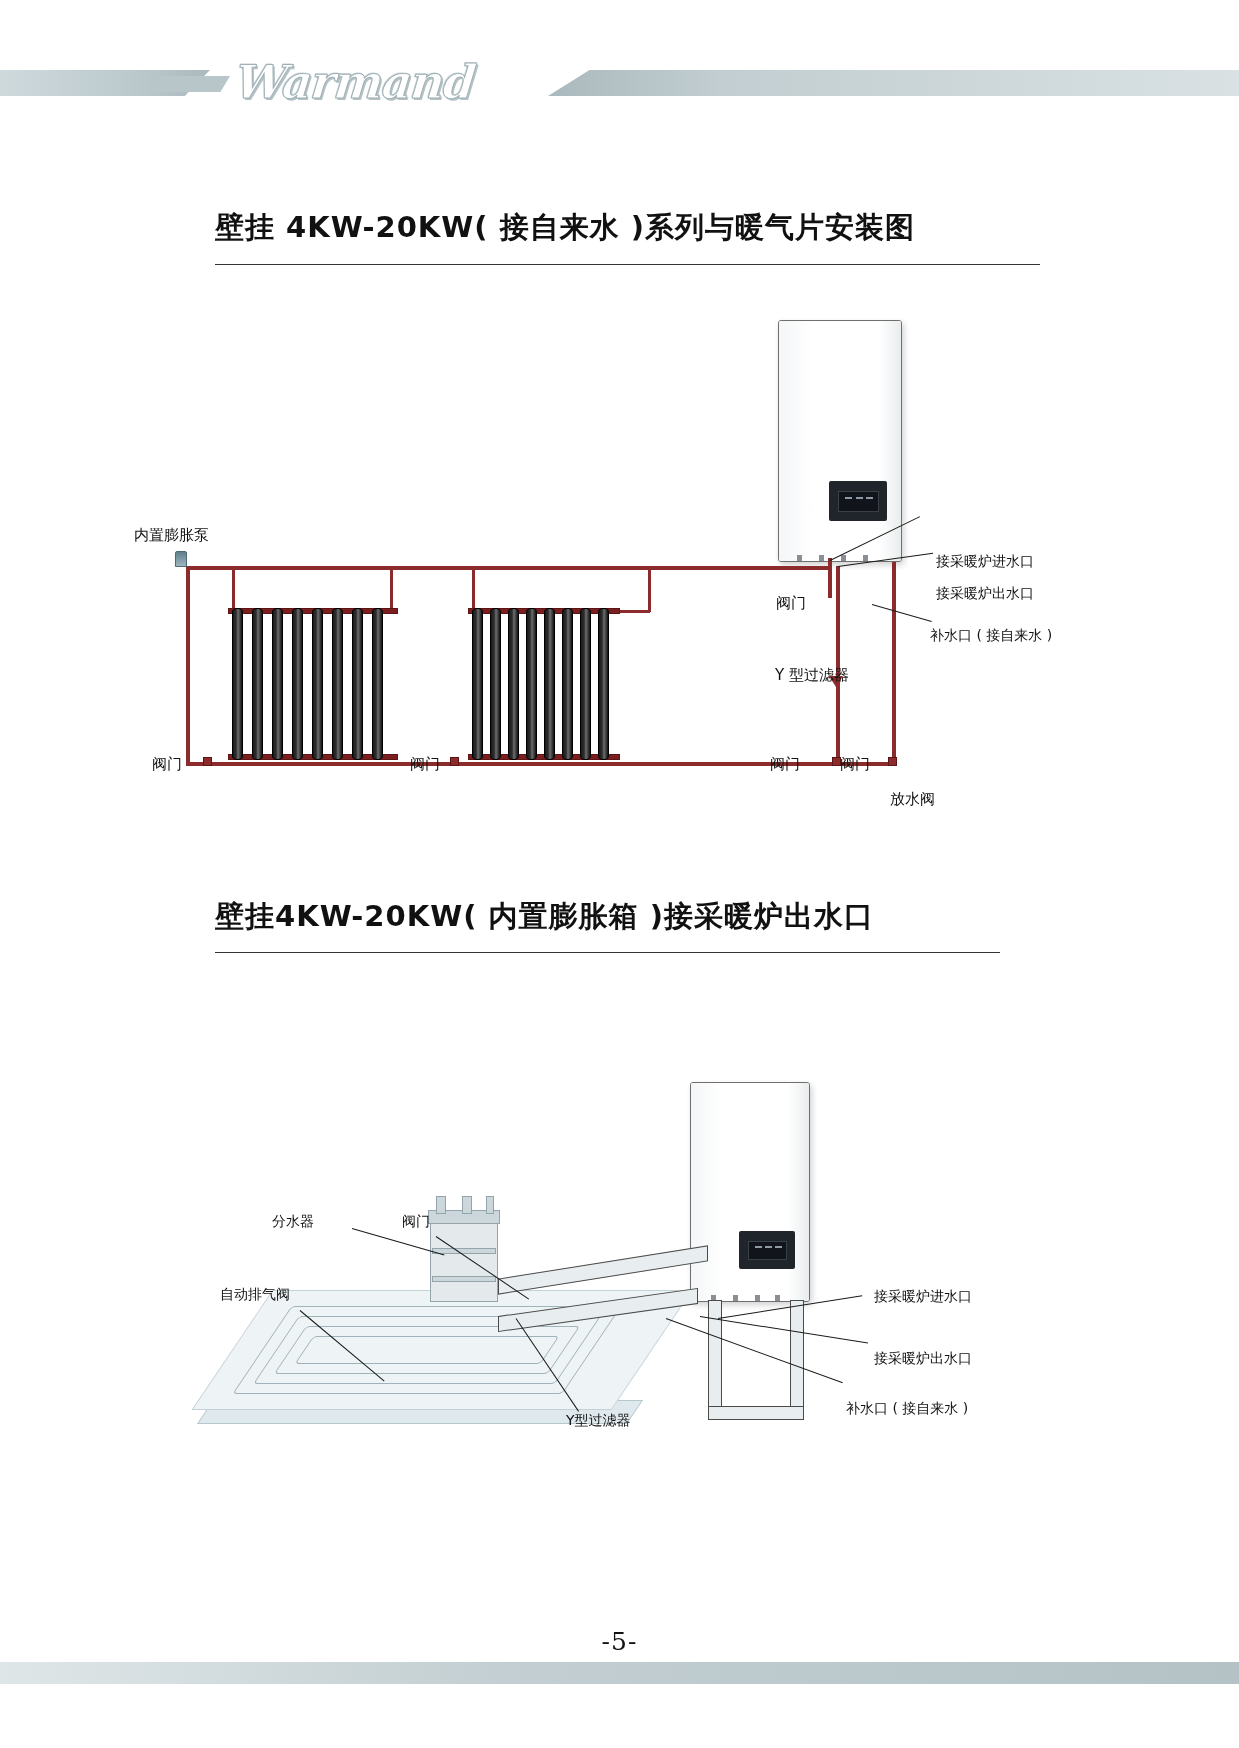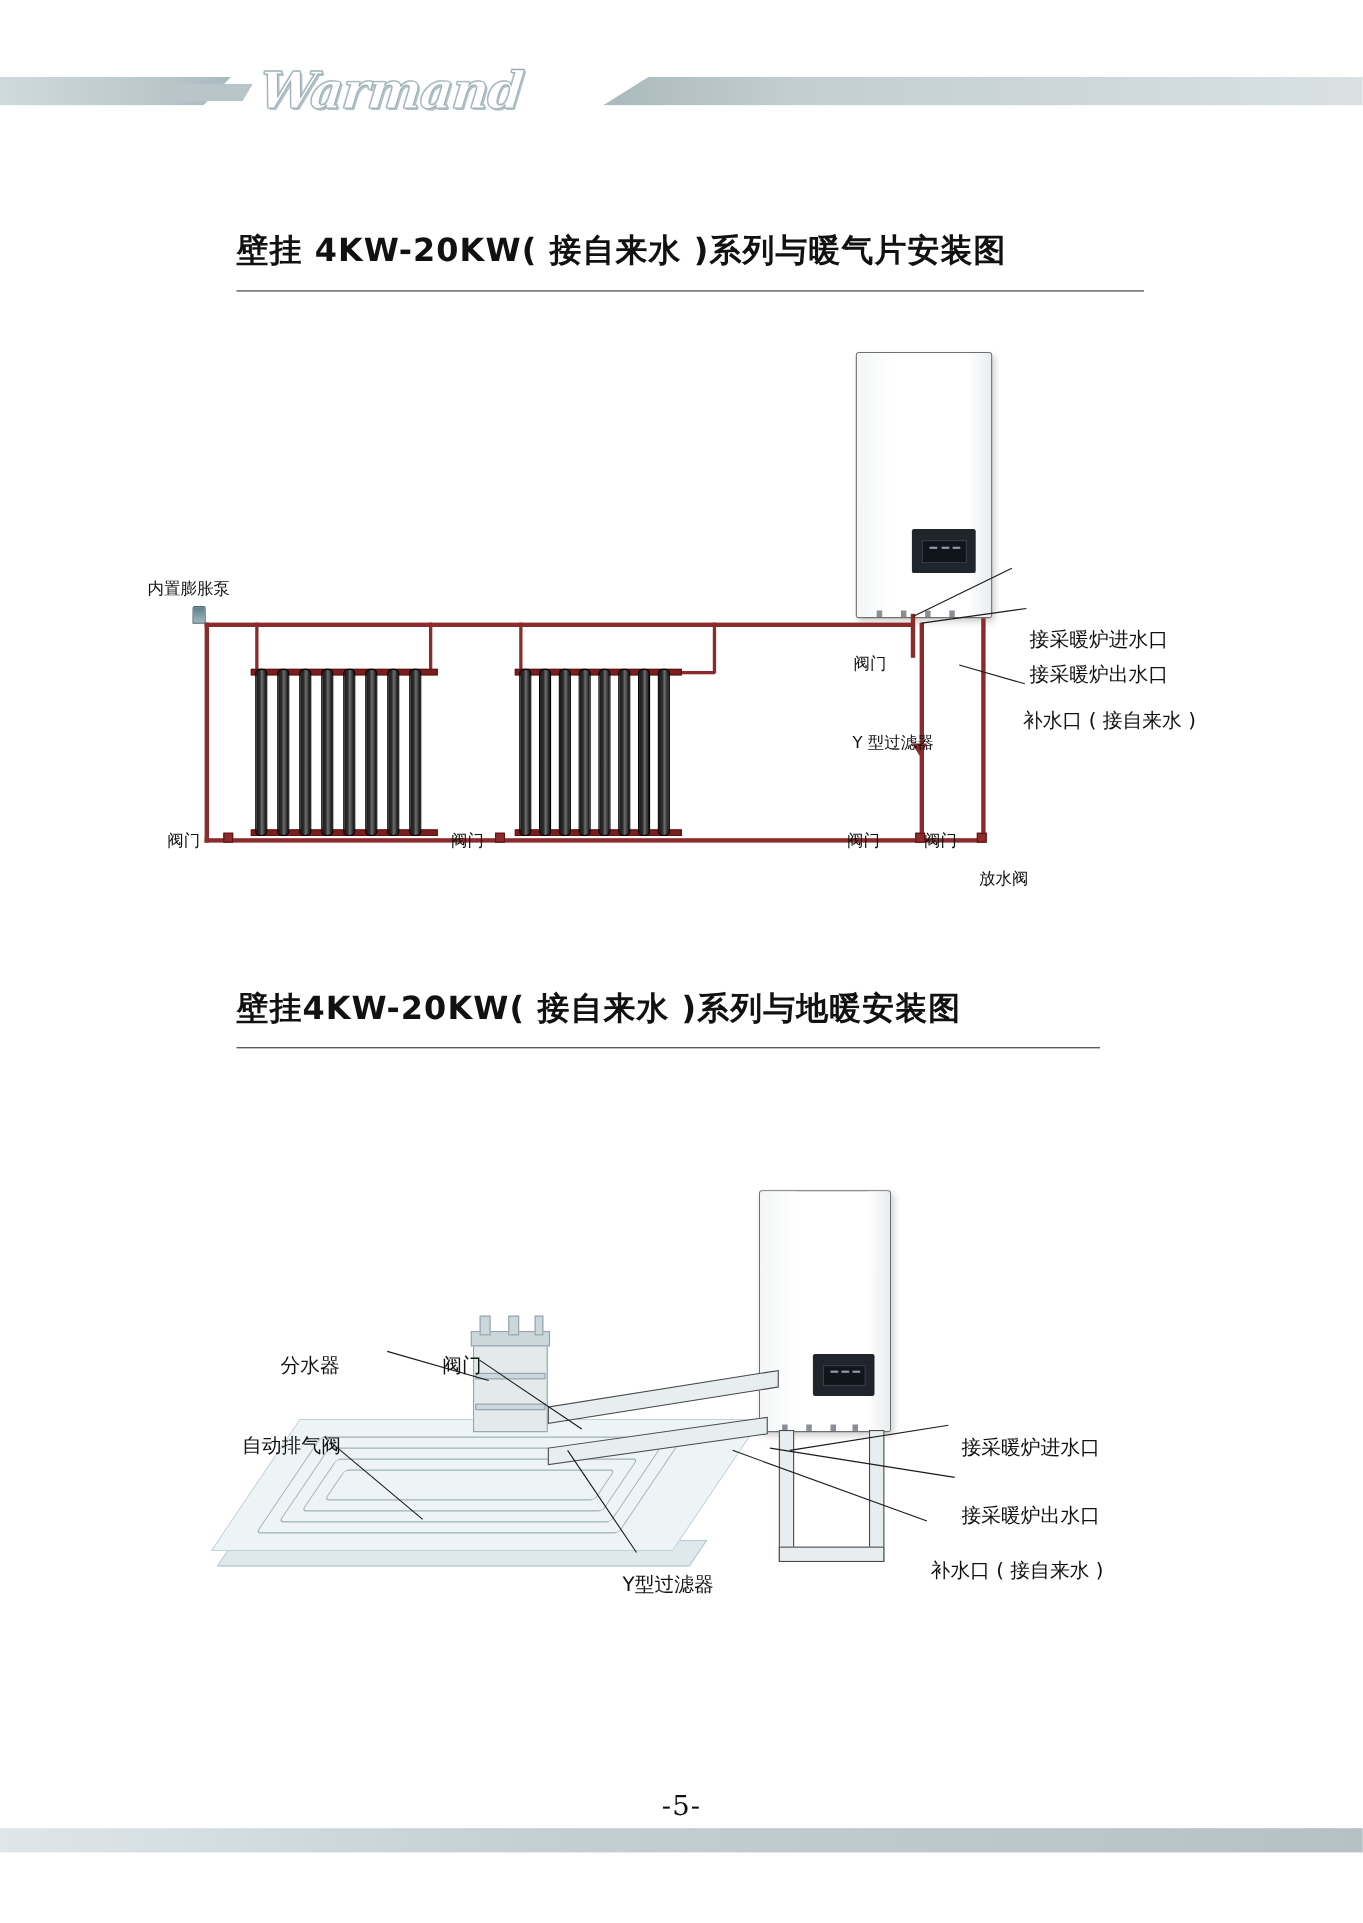--- a/index.html
+++ b/index.html
@@ -109,21 +109,21 @@
   }
 
   
   .lbl {
     position: absolute;
     font-family: "DejaVu Sans", sans-serif;
     font-size: 15px;
     color: #111;
     white-space: nowrap;
   }
-  .lbl.lg { font-size: 18px; margin-top: 16px; }
+  .lbl.lg { font-size: 14px; }
 
   
   .boiler {
     position: absolute;
     background: #ffffff;
     border: 1px solid #6f6f6f;
     border-radius: 3px;
     box-shadow: 2px 3px 6px rgba(0,0,0,0.18);
     overflow: hidden;
   }
@@ -359,21 +359,21 @@
 
   <div class="leader" style="left:830px; top:560px; width:100px; transform:rotate(-26deg);"></div>
   <div class="lbl lg" style="left:936px; top:553px;">接采暖炉进水口</div>
 
   <div class="leader" style="left:838px; top:566px; width:96px; transform:rotate(-8deg);"></div>
   <div class="lbl lg" style="left:936px; top:585px;">接采暖炉出水口</div>
 
   <div class="leader" style="left:872px; top:604px; width:62px; transform:rotate(16deg);"></div>
   <div class="lbl lg" style="left:930px; top:627px;">补水口 ( 接自来水 )</div>
 
-  <div class="section-title" style="left:215px; top:897px;">壁挂4KW-20KW( 接自来水 )系列与地暖安装图</div>
+  <div class="section-title" style="left:215px; top:897px;">壁挂4KW-20KW( 内置膨胀箱 )接采暖炉出水口</div>
   <div class="title-rule" style="left:215px; top:952px; width:785px;"></div>
 
   <div class="boiler" style="left:690px; top:1082px; width:118px; height:218px;">
     <div class="shade"></div>
     <div class="shade-r"></div>
     <div class="panel" style="left:48px; top:148px; width:56px; height:38px;">
       <div class="screen"></div>
       <div class="seg" style="left:28%;"></div>
       <div class="seg" style="left:46%;"></div>
       <div class="seg" style="left:64%;"></div>
@@ -399,21 +399,21 @@
   <div class="manifold-cap" style="left:486px; top:1196px; width:8px; height:18px;"></div>
   <div class="manifold-cap" style="left:432px; top:1248px; width:64px; height:6px;"></div>
   <div class="manifold-cap" style="left:432px; top:1276px; width:64px; height:6px;"></div>
 
   <div class="duct" style="left:498px; top:1302px; width:200px; height:16px; transform:skewY(-8deg);"></div>
   <div class="duct" style="left:498px; top:1262px; width:210px; height:16px; transform:skewY(-9deg);"></div>
   <div class="duct" style="left:708px; top:1300px; width:14px; height:120px;"></div>
   <div class="duct" style="left:790px; top:1300px; width:14px; height:120px;"></div>
   <div class="duct" style="left:708px; top:1406px; width:96px; height:14px;"></div>
 
-  <div class="lbl lg" style="left:255px; top:1213px;">分水器</div>
+  <div class="lbl lg" style="left:272px; top:1213px;">分水器</div>
   <div class="leader" style="left:352px; top:1228px; width:96px; transform:rotate(16deg);"></div>
 
   <div class="lbl lg" style="left:402px; top:1213px;">阀门</div>
   <div class="leader" style="left:436px; top:1236px; width:112px; transform:rotate(34deg);"></div>
 
   <div class="lbl lg" style="left:220px; top:1286px;">自动排气阀</div>
   <div class="leader" style="left:300px; top:1310px; width:110px; transform:rotate(40deg);"></div>
 
   <div class="lbl lg" style="left:566px; top:1412px;">Y型过滤器</div>
   <div class="leader" style="left:516px; top:1318px; width:112px; transform:rotate(56deg);"></div>

